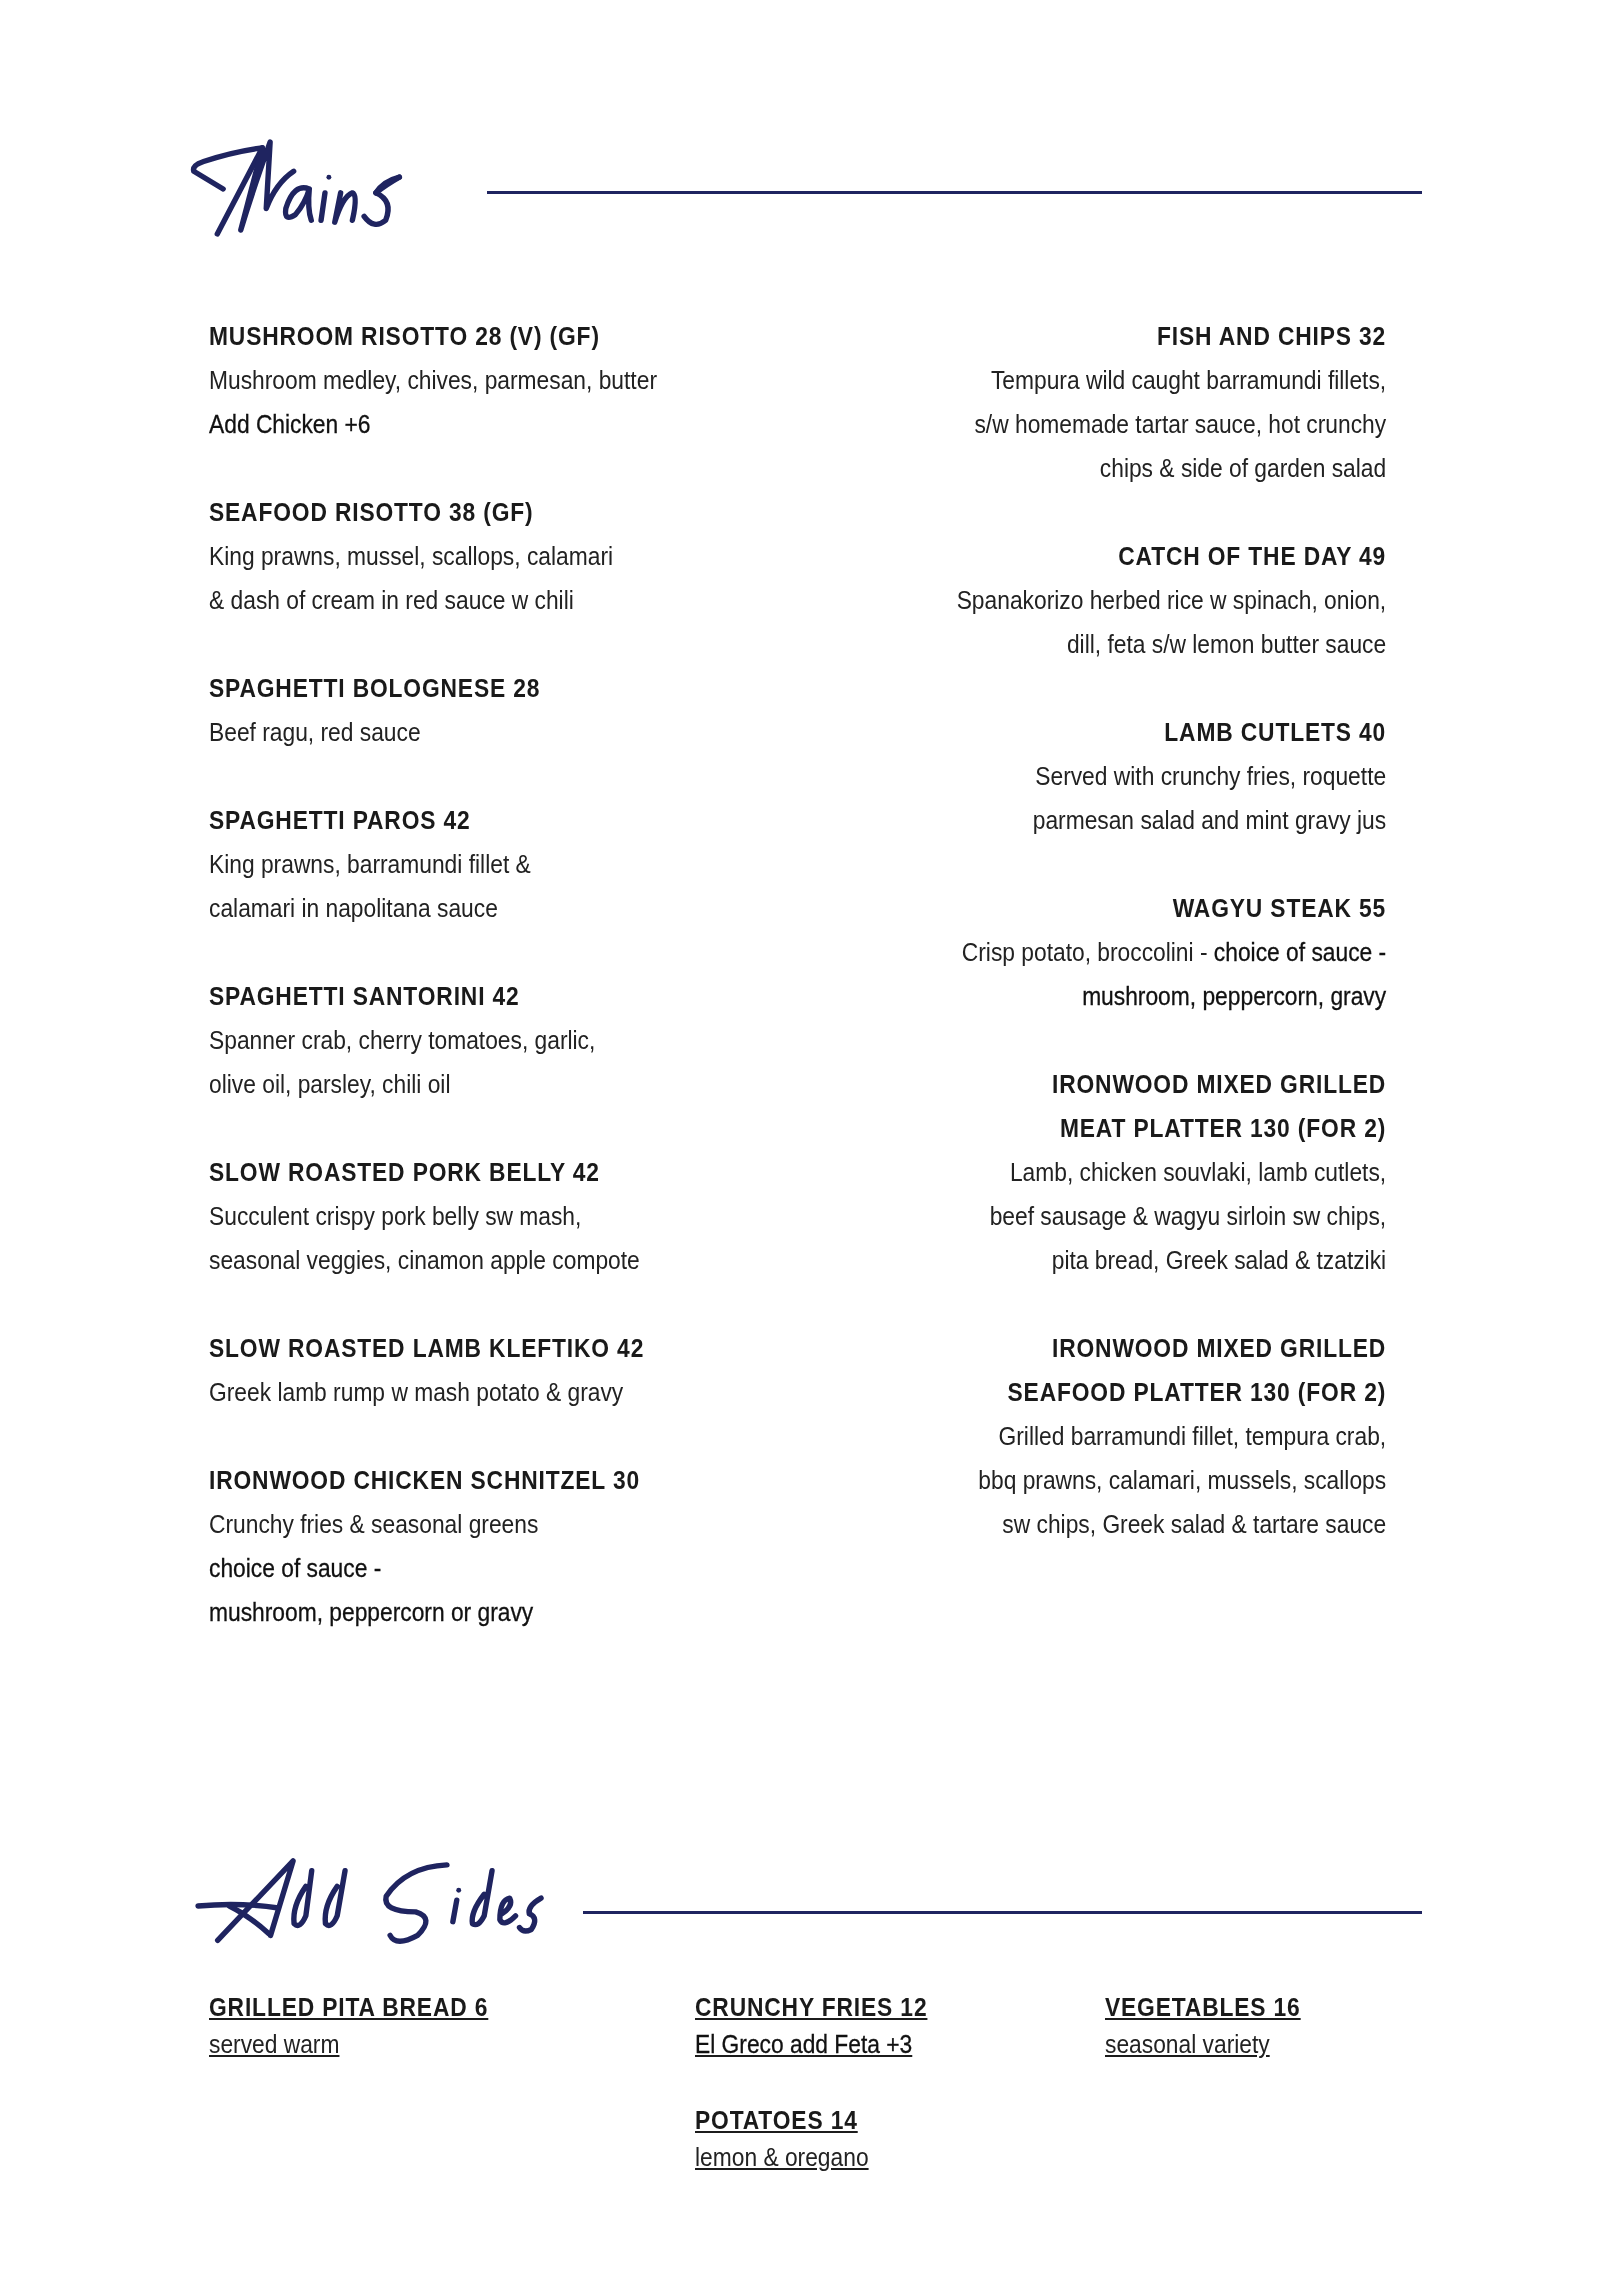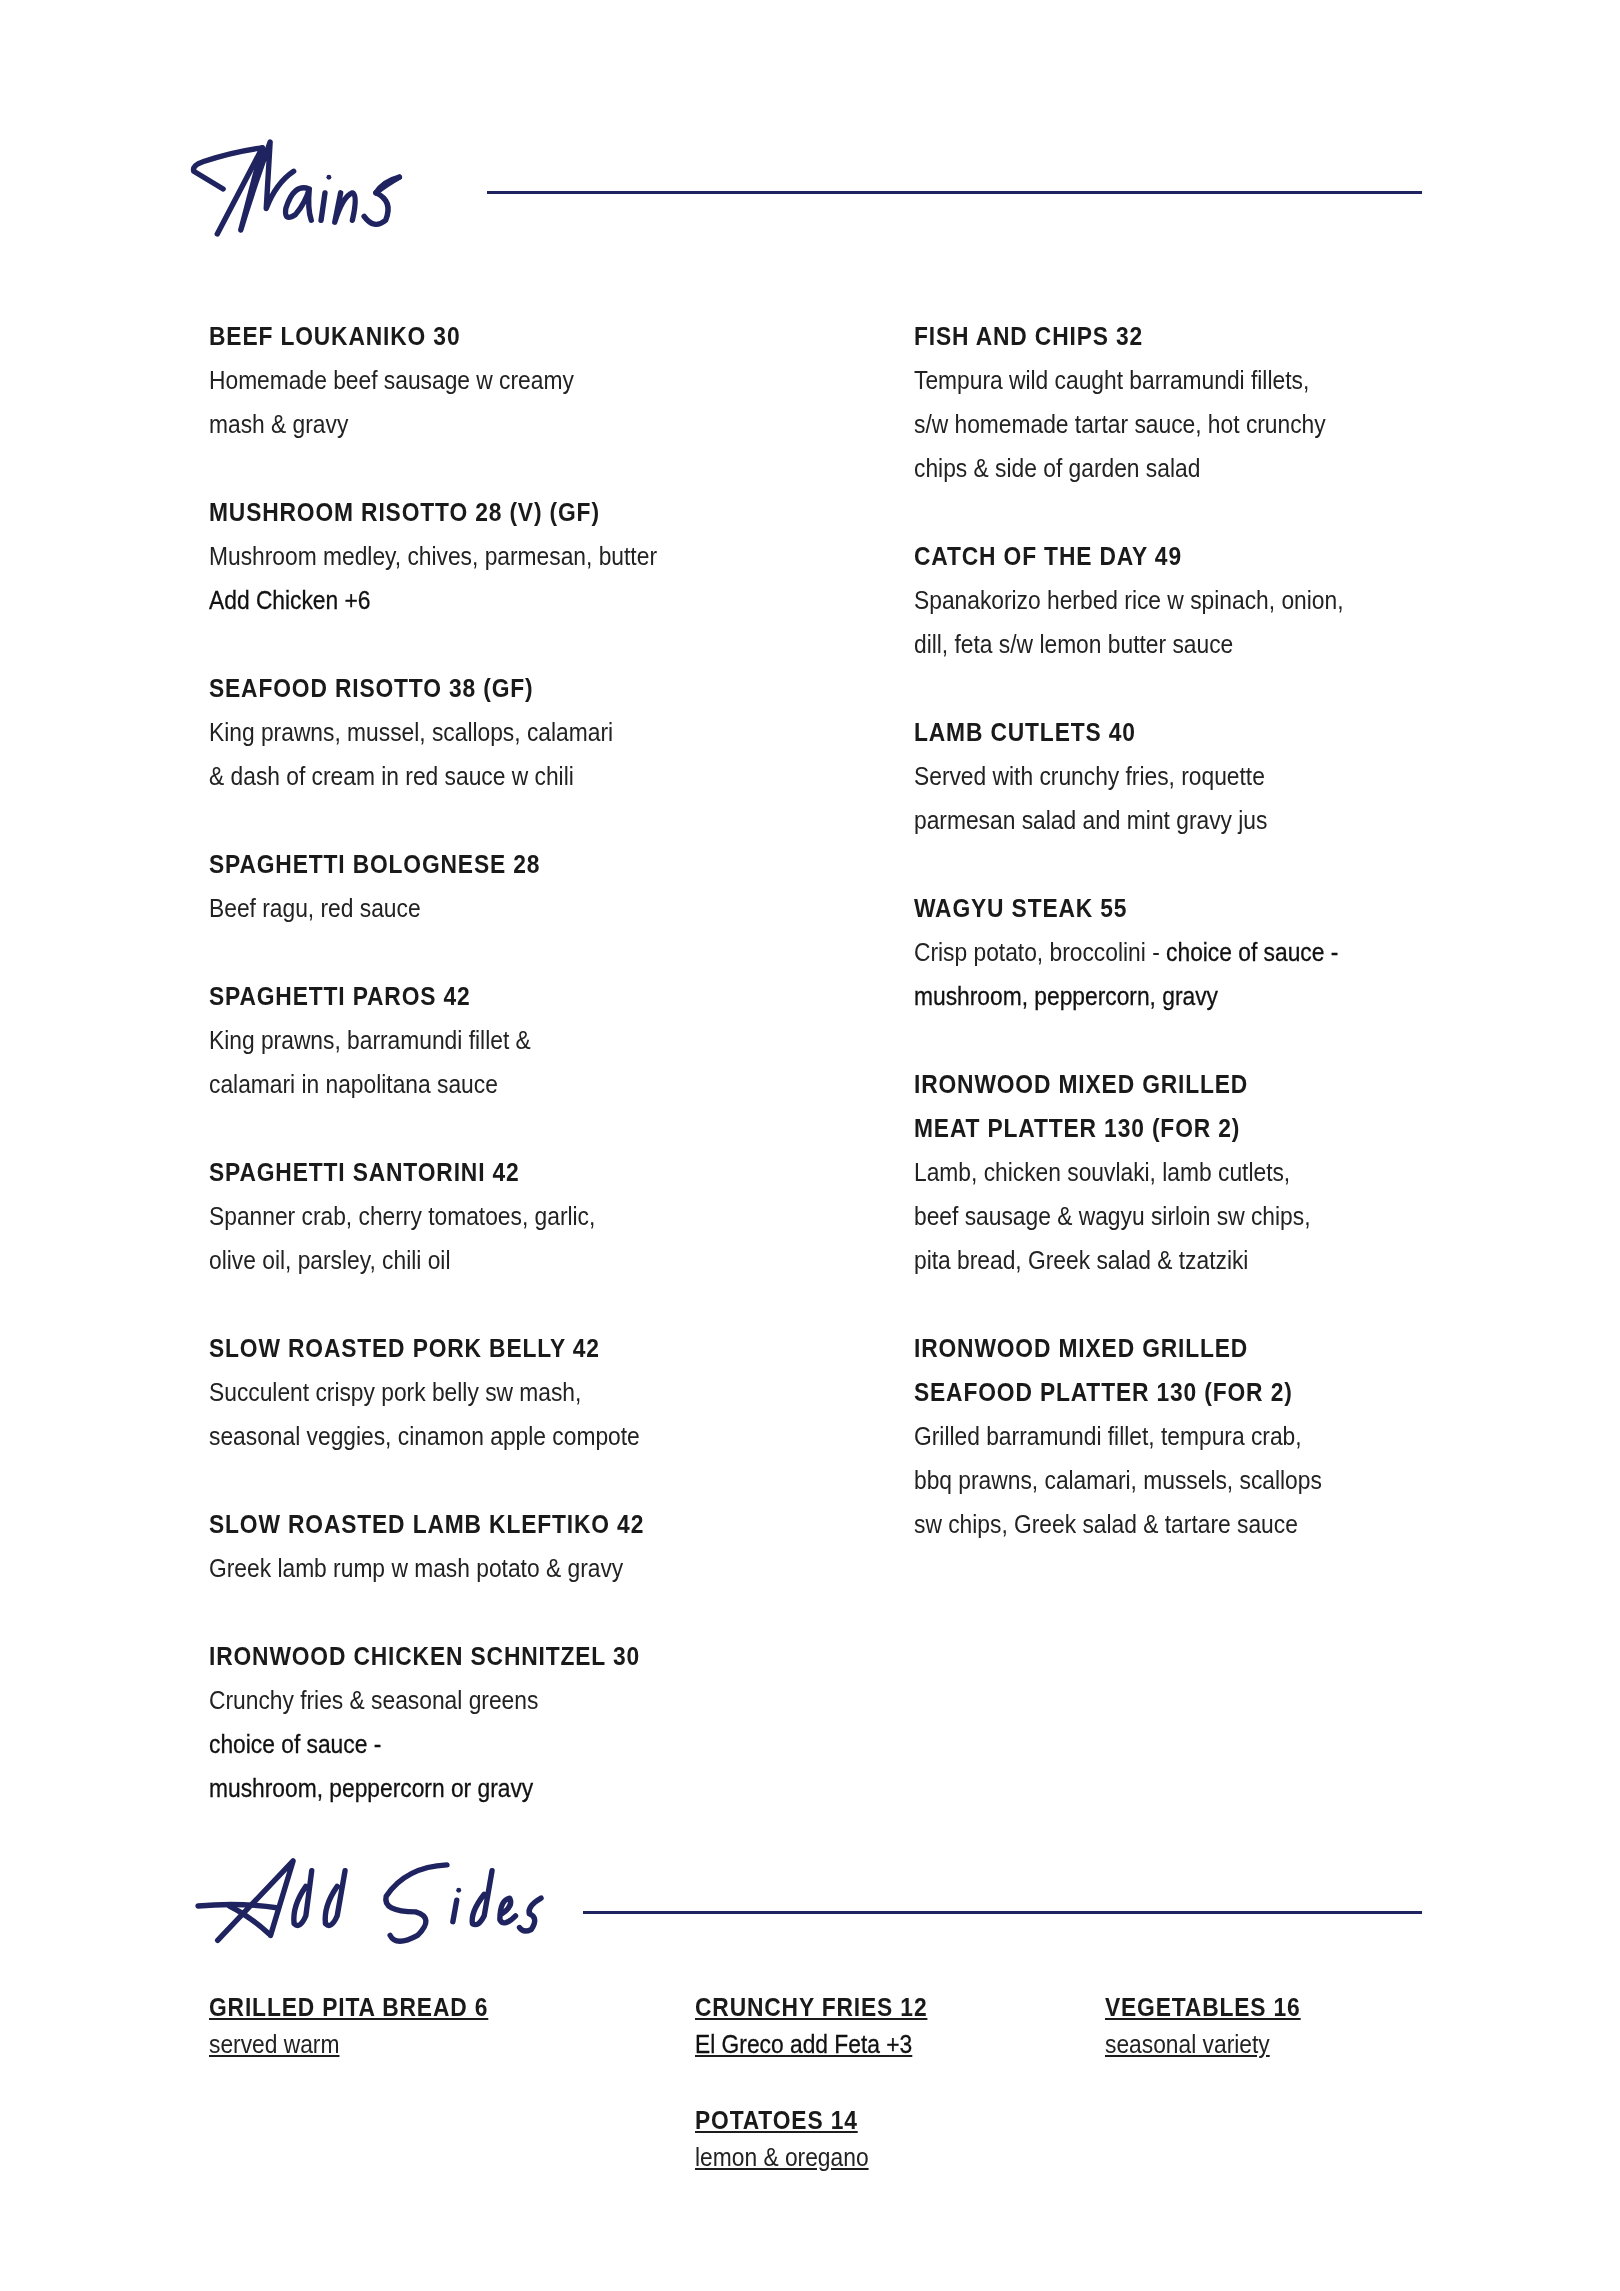--- a/index.html
+++ b/index.html
@@ -39,25 +39,20 @@
 
       <path d="M220 46 Q204 50 196 62 Q214 70 206 90 Q194 100 184 86"></path>
       <path d="M196 62 Q206 54 220 46"></path>
     </g>
   </svg>
 </div>
 <div class="rule" style="left:487px; top:191px; width:935px;"></div>
 
 <div class="col" id="left-col" style="left:209px; top:314px; width:627px;">
 
-  <div class="item">
-    <span class="line t">BEEF LOUKANIKO 30</span>
-    <span class="line d">Homemade beef sausage w creamy</span>
-    <span class="line d">mash &amp; gravy</span>
-  </div>
 
   <div class="item">
     <span class="line t">MUSHROOM RISOTTO 28 (V) (GF)</span>
     <span class="line d">Mushroom medley, chives, parmesan, butter</span>
     <span class="line m">Add Chicken +6</span>
   </div>
 
   <div class="item">
     <span class="line t">SEAFOOD RISOTTO 38 (GF)</span>
     <span class="line d">King prawns, mussel, scallops, calamari</span>
@@ -93,21 +88,21 @@
   </div>
 
   <div class="item">
     <span class="line t">IRONWOOD CHICKEN SCHNITZEL 30</span>
     <span class="line d">Crunchy fries &amp; seasonal greens</span>
     <span class="line m">choice of sauce -</span>
     <span class="line m">mushroom, peppercorn or gravy</span>
   </div>
 </div>
 
-<div class="col" id="right-col" style="left:914px; top:314px; width:549px;">
+<div class="col" id="right-col" style="left:914px; top:314px; width:549px;text-align:right;">
 
   <div class="item">
     <span class="line t">FISH AND CHIPS 32</span>
     <span class="line d">Tempura wild caught barramundi fillets,</span>
     <span class="line d">s/w homemade tartar sauce, hot crunchy</span>
     <span class="line d">chips &amp; side of garden salad</span>
   </div>
 
   <div class="item">
     <span class="line t">CATCH OF THE DAY 49</span>

